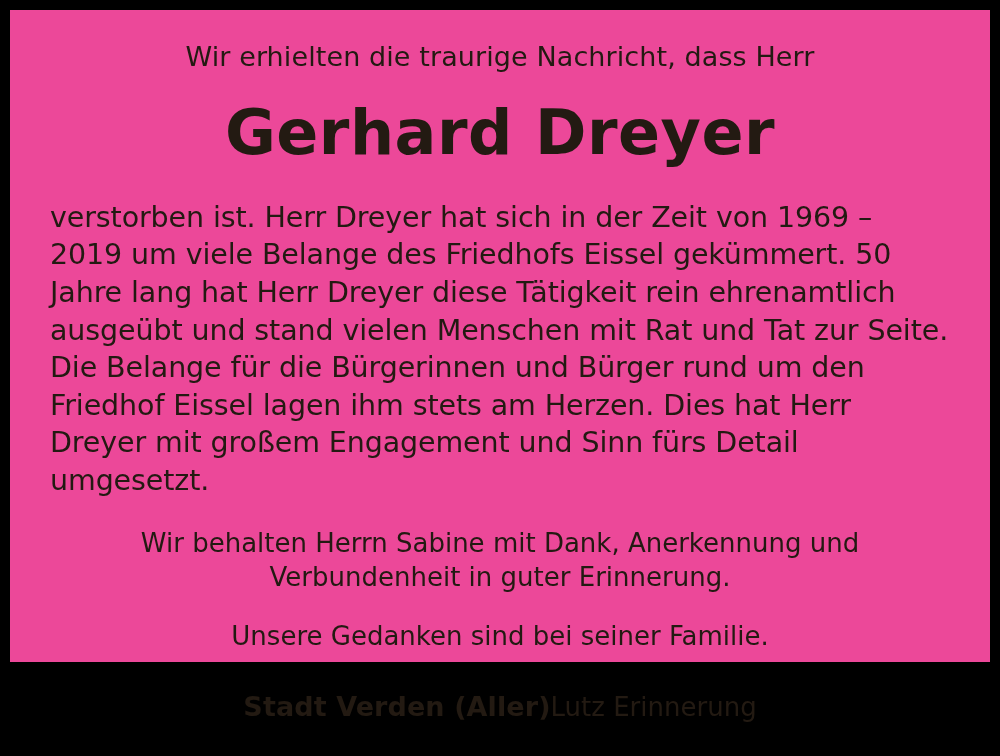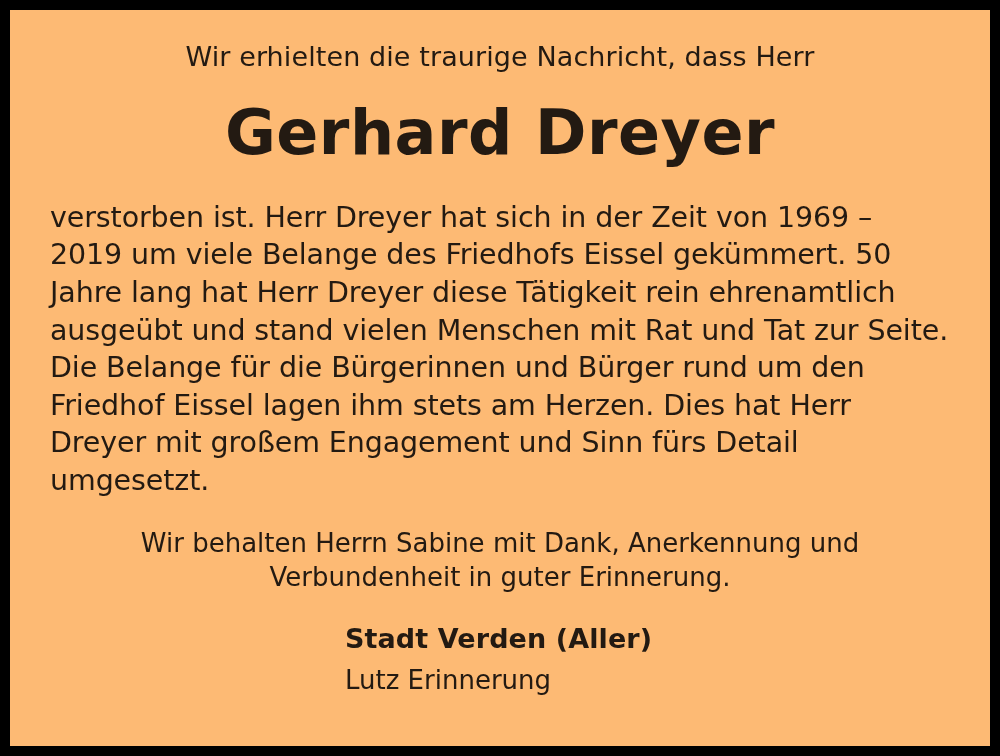--- a/index.html
+++ b/index.html
@@ -12,22 +12,22 @@
     background: #000000;
     font-family: "DejaVu Sans", sans-serif;
     overflow: hidden;
   }
   .obituary {
     box-sizing: border-box;
     position: absolute;
     left: 10px;
     top: 10px;
     width: 980px;
-    height: 736px;
-    background: #fdba74;
+    height: 652px;
+    background: #ec4899;
     color: #231a12;
     padding: 22px 46px 16px 46px;
     display: flex;
     flex-direction: column;
     align-items: center;
   }
   .intro {
     font-size: 27px;
     line-height: 1.25;
     text-align: center;
@@ -66,22 +66,22 @@
   .signatures {
     margin-top: 28px;
     display: flex;
     flex-direction: row;
     justify-content: center;
     gap: 72px;
     width: 100%;
   }
   .sig-col {
     display: flex;
-    flex-direction: column;
-    align-items: flex-start;
+    flex-direction: row;
+    align-items: flex-end;
     min-width: 310px;
   }
   .sig-org {
     font-size: 27px;
     font-weight: bold;
     letter-spacing: 0.1px;
   }
   .sig-person {
     font-size: 26px;
     margin-top: 11px;
@@ -93,20 +93,21 @@
 <div class="obituary">
 
   <div class="intro">Wir erhielten die traurige Nachricht, dass Herr</div>
 
   <div class="name">Gerhard Dreyer</div>
 
   <div class="body-text">verstorben ist. Herr Dreyer hat sich in der Zeit von 1969 – 2019 um viele Belange des Friedhofs Eissel gekümmert. 50 Jahre lang hat Herr Dreyer diese Tätigkeit rein ehrenamtlich ausgeübt und stand vielen Menschen mit Rat und Tat zur Seite. Die Belange für die Bürgerinnen und Bürger rund um den Friedhof Eissel lagen ihm stets am Herzen. Dies hat Herr Dreyer mit großem Engagement und Sinn fürs Detail umgesetzt.</div>
 
   <div class="closing1">Wir behalten Herrn Sabine mit Dank, Anerkennung und Verbundenheit in guter Erinnerung.</div>
 
+  <div class="closing2">Unsere Gedanken sind bei seiner Familie.</div>
 
   <div class="signatures">
     <div class="sig-col">
       <div class="sig-org">Stadt Verden (Aller)</div>
       <div class="sig-person">Lutz Erinnerung</div>
 
     </div>
   </div>
 
 </div>

